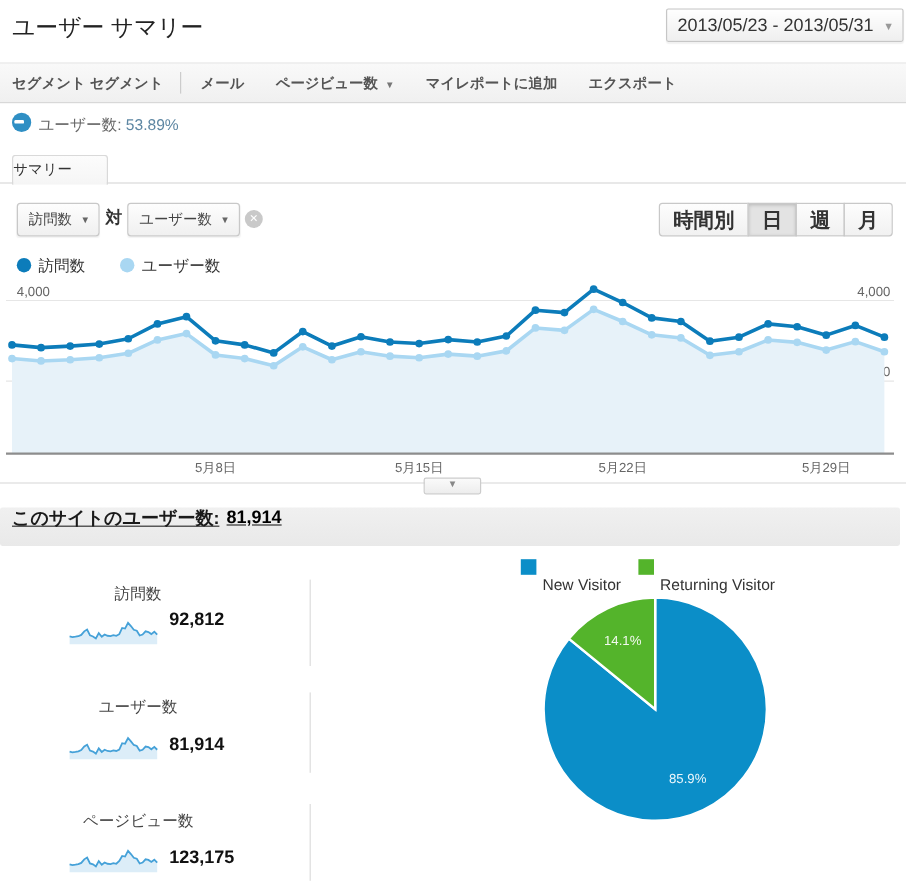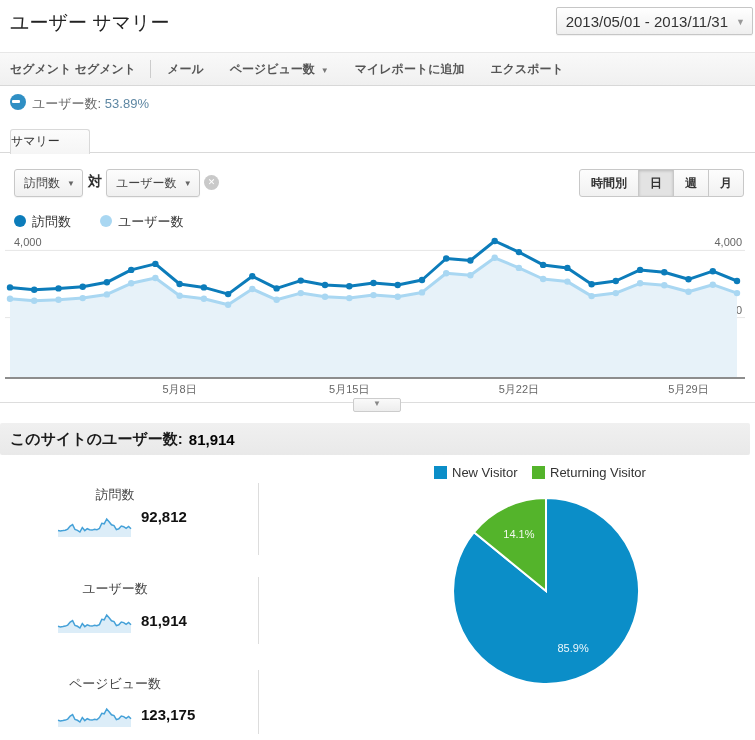--- a/index.html
+++ b/index.html
@@ -41,61 +41,61 @@
     box-shadow:0 1px 1px rgba(0,0,0,.05);display:flex;align-items:center;padding:0 22px 0 9px;
     font-size:12px;color:#444;cursor:pointer;top:169px;}
   .dd .caret{position:absolute;right:7px;top:9px;font-size:8px;color:#666;}
   .dd1{left:14px;}
   .vs{left:88px;top:173px;font-size:14px;font-weight:bold;color:#333;}
   .dd2{left:106px;}
   .x-icon{left:204px;top:175px;width:15px;height:15px;border-radius:50%;background:#c9c9c9;
     color:#fff;font-size:9px;font-weight:bold;text-align:center;line-height:15px;cursor:pointer;}
   .gran{right:11px;top:169px;height:28px;display:flex;}
   .gran-btn{border:1px solid #c8c8c8;background:linear-gradient(#fdfdfd,#f1f1f1);
-    font-size:12px;font-weight:bold;color:#333;display:flex;align-items:center;justify-content:center;
+    font-size:17px;font-weight:bold;color:#333;display:flex;align-items:center;justify-content:center;
     padding:0 11px;margin-left:-1px;cursor:pointer;box-sizing:border-box;height:28px;}
   .gran-btn:first-child{border-radius:3px 0 0 3px;margin-left:0;}
   .gran-btn:last-child{border-radius:0 3px 3px 0;}
   .gran-btn.active{background:#e3e3e3;box-shadow:inset 0 1px 3px rgba(0,0,0,.18);}
 
   
   .leg-dot{width:12px;height:12px;border-radius:50%;top:215px;}
   .leg-label{top:213px;font-size:13px;color:#333;}
 
   
   .timeline{left:0;top:237px;}
   .hairline{left:0;top:402px;width:755px;height:1px;background:#ddd;}
   .collapse-btn{left:353px;top:398px;width:46px;height:12px;border:1px solid #ccc;border-radius:2px;
     background:linear-gradient(#fafafa,#ededed);text-align:center;line-height:10px;
     font-size:8px;color:#888;cursor:pointer;z-index:2;}
 
   
   .banner{left:0;top:423px;width:750px;height:32px;background:linear-gradient(#f0f0f0,#e9e9e9);
-    border-radius:2px;display:flex;align-items:center;padding-left:10px;box-sizing:border-box;}
+    border-radius:2px;display:flex;padding-left:10px;box-sizing:border-box;text-decoration:underline;}
   .banner .b-label{font-size:15px;font-weight:bold;color:#1a1a1a;}
   .banner .b-value{font-size:15px;font-weight:bold;color:#000;margin-left:6px;}
 
   
   .m-label{left:40px;width:150px;text-align:center;font-size:13px;color:#444;}
   .m-value{font-size:15px;font-weight:bold;color:#111;}
   .divider{left:258px;width:1px;background:#ddd;}
 
   
   .pleg-sq{width:13px;height:13px;top:466px;}
-  .pleg-label{top:465px;font-size:13px;color:#333;}
+  .pleg-label{top:480px;font-size:13px;color:#333;}
 
   .pie{left:443px;top:488px;}
   svg text{font-family:"Liberation Sans","DejaVu Sans",sans-serif;}
 </style>
 </head>
 <body>
 
 <div class="abs page-title">ユーザー サマリー</div>
 <div class="abs date-box">
-  <span class="date-text">2013/05/01 - 2013/11/31</span>
+  <span class="date-text">2013/05/23 - 2013/05/31</span>
   <span class="caret">▼</span>
 </div>
 
 <div class="abs toolbar">
   <span class="tb-item">セグメント セグメント</span>
   <span class="tb-sep"></span>
   <span class="tb-item">メール</span>
   <span class="tb-item"><span>ページビュー数</span><span class="tb-caret">▼</span></span>
   <span class="tb-item">マイレポートに追加</span>
   <span class="tb-item">エクスポート</span>

